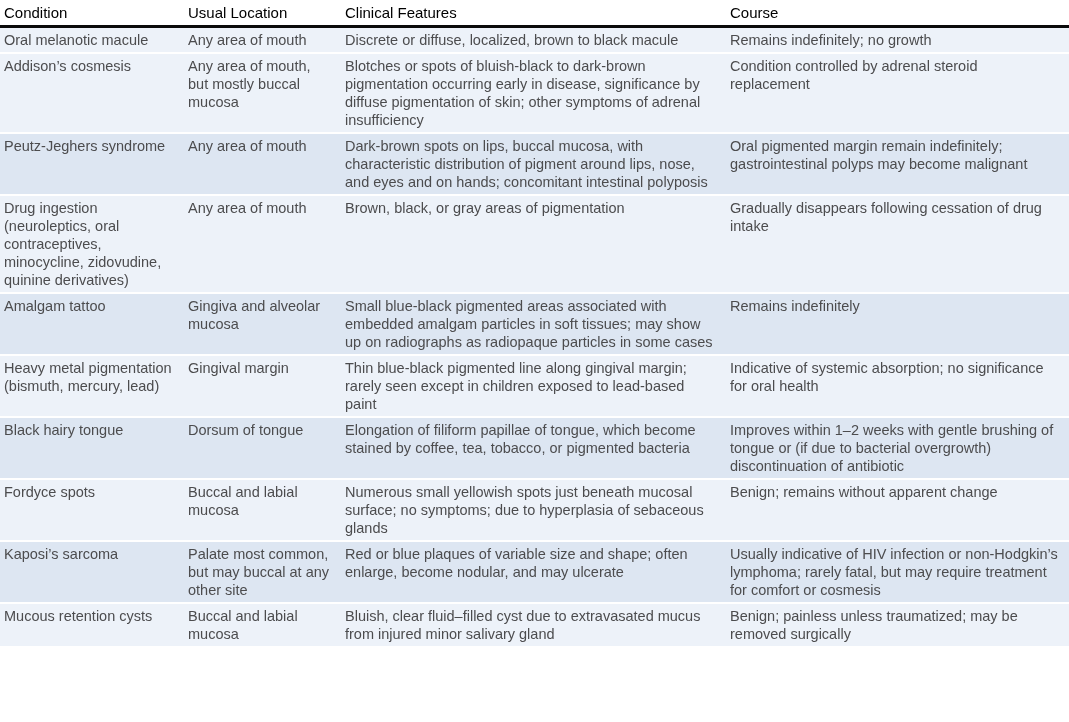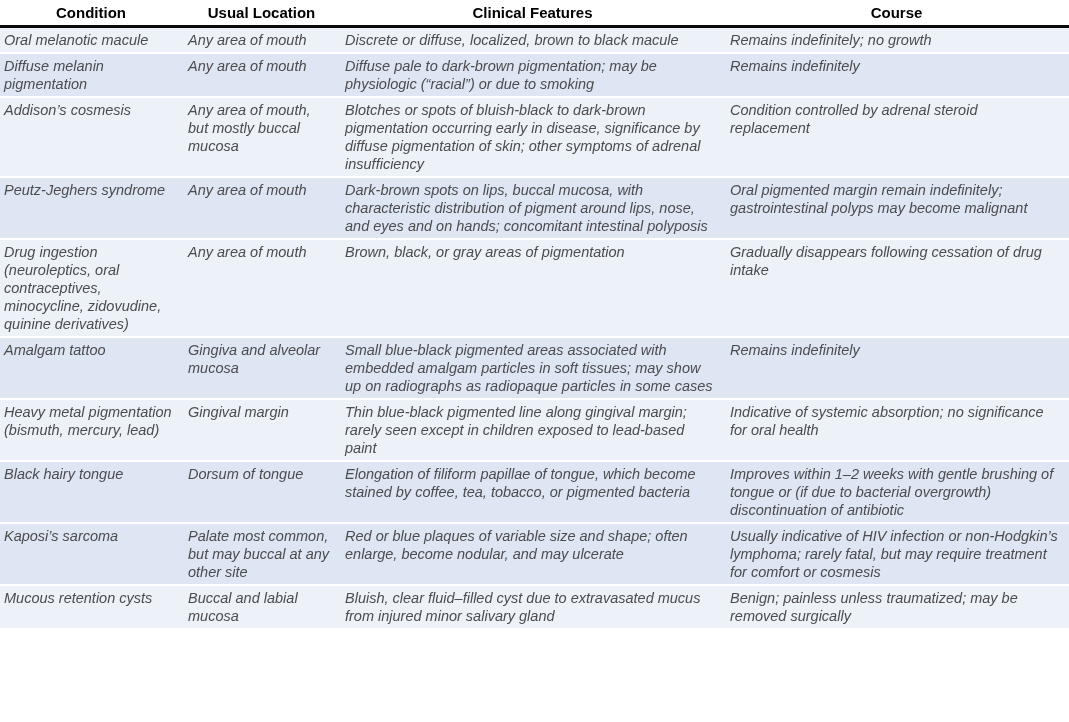--- a/index.html
+++ b/index.html
@@ -19,39 +19,38 @@
     overflow: hidden;
     background: #ffffff;
     font-family: "Liberation Sans", sans-serif;
   }
   table.cond-table {
     border-collapse: collapse;
     table-layout: fixed;
     width: 1069px;
   }
   table.cond-table th {
-    text-align: center;
+    text-align: left;
     font-size: 15px;
-    font-weight: 700;
+    font-weight: 400;
     color: var(--header-text);
     padding: 4px 6px 4px 4px;
     border-bottom: 3px solid var(--header-rule);
     white-space: nowrap;
     vertical-align: bottom;
   }
   table.cond-table td {
     font-size: 14.5px;
     line-height: 18px;
     color: var(--body-text);
     vertical-align: top;
     padding: 3px 8px 3px 4px;
     hyphens: auto;
     -webkit-hyphens: auto;
     overflow-wrap: break-word;
-    font-style: italic;
   }
   tbody tr { border-bottom: 2px solid var(--row-separator); }
   tbody tr.light td { background: var(--row-light); }
   tbody tr.dark td { background: var(--row-dark); }
 </style>
 </head>
 <body>
 
 <table class="cond-table">
   <colgroup>
@@ -67,26 +66,20 @@
       <th>Clinical Features</th>
       <th>Course</th>
     </tr>
   </thead>
   <tbody>
       <tr class="light">
         <td>Oral melanotic macule</td>
         <td>Any area of mouth</td>
         <td>Discrete or diffuse, localized, brown to black macule</td>
         <td>Remains indefinitely; no growth</td>
-      </tr>
-      <tr class="dark">
-        <td>Diffuse melanin pigmentation</td>
-        <td>Any area of mouth</td>
-        <td>Diffuse pale to dark-brown pigmentation; may be physiologic (“racial”) or due to smoking</td>
-        <td>Remains indefinitely</td>
       </tr>
       <tr class="light">
         <td>Addison’s cosmesis</td>
         <td>Any area of mouth, but mostly buccal mucosa</td>
         <td>Blotches or spots of bluish-black to dark-brown pigmentation occurring early in disease, significance by diffuse pigmentation of skin; other symptoms of adrenal insufficiency</td>
         <td>Condition controlled by adrenal steroid replacement</td>
       </tr>
       <tr class="dark">
         <td>Peutz-Jeghers syndrome</td>
         <td>Any area of mouth</td>
@@ -110,20 +103,26 @@
         <td>Gingival margin</td>
         <td>Thin blue-black pigmented line along gingival margin; rarely seen except in children exposed to lead-based paint</td>
         <td>Indicative of systemic absorption; no significance for oral health</td>
       </tr>
       <tr class="dark">
         <td>Black hairy tongue</td>
         <td>Dorsum of tongue</td>
         <td>Elongation of filiform papillae of tongue, which become stained by coffee, tea, tobacco, or pigmented bacteria</td>
         <td>Improves within 1–2 weeks with gentle brushing of tongue or (if due to bacterial overgrowth) discontinuation of antibiotic</td>
       </tr>
+      <tr class="light">
+        <td>Fordyce spots</td>
+        <td>Buccal and labial mucosa</td>
+        <td>Numerous small yellowish spots just beneath mucosal surface; no symptoms; due to hyperplasia of sebaceous glands</td>
+        <td>Benign; remains without apparent change</td>
+      </tr>
       <tr class="dark">
         <td>Kaposi’s sarcoma</td>
         <td>Palate most common, but may buccal at any other site</td>
         <td>Red or blue plaques of variable size and shape; often enlarge, become nodular, and may ulcerate</td>
         <td>Usually indicative of HIV infection or non-Hodgkin’s lymphoma; rarely fatal, but may require treatment for comfort or cosmesis</td>
       </tr>
       <tr class="light">
         <td>Mucous retention cysts</td>
         <td>Buccal and labial mucosa</td>
         <td>Bluish, clear fluid–filled cyst due to extravasated mucus from injured minor salivary gland</td>

